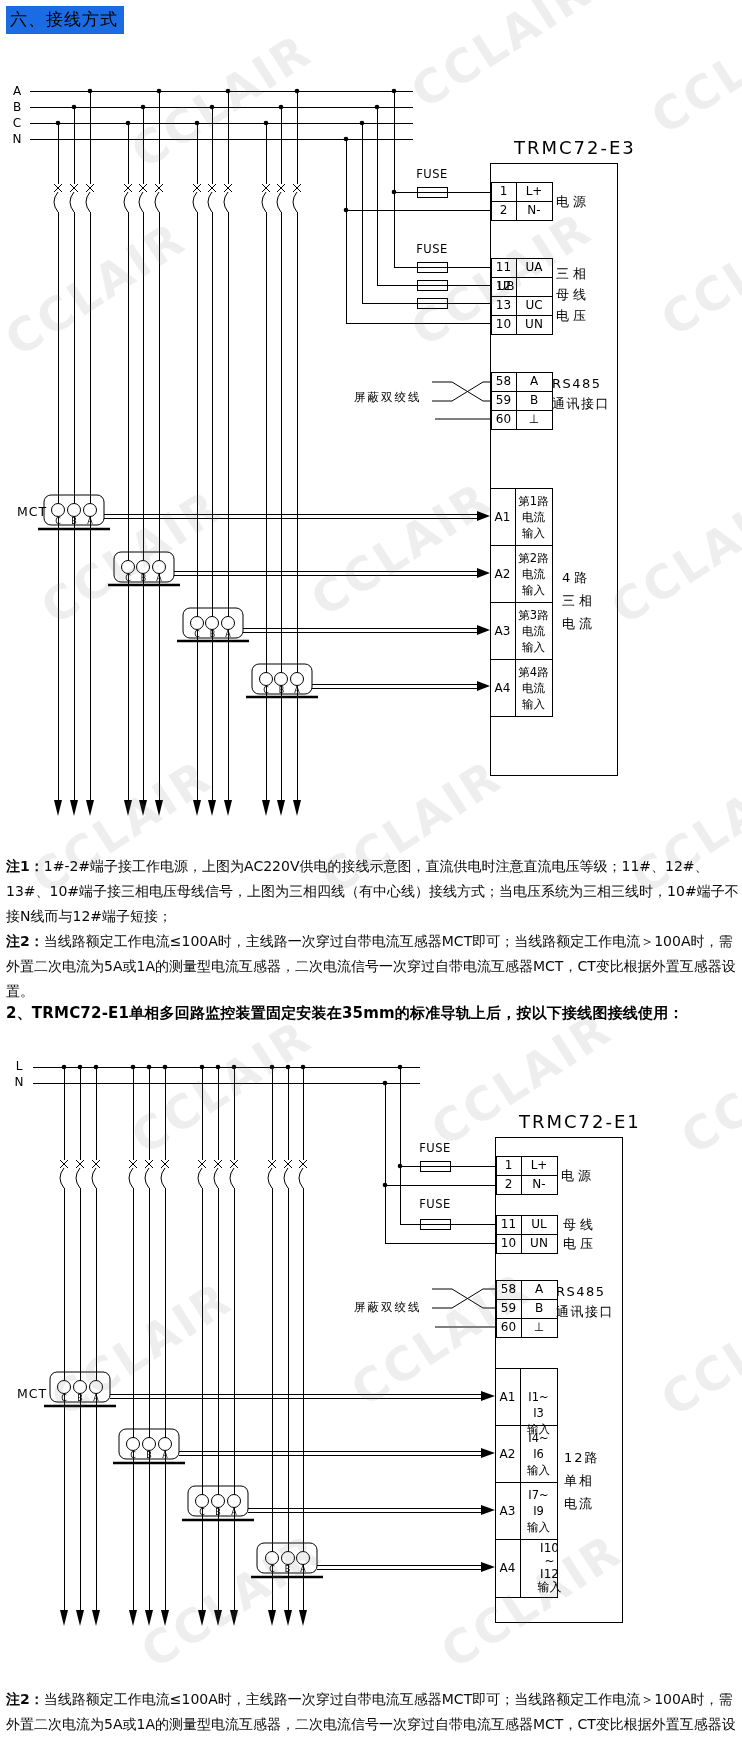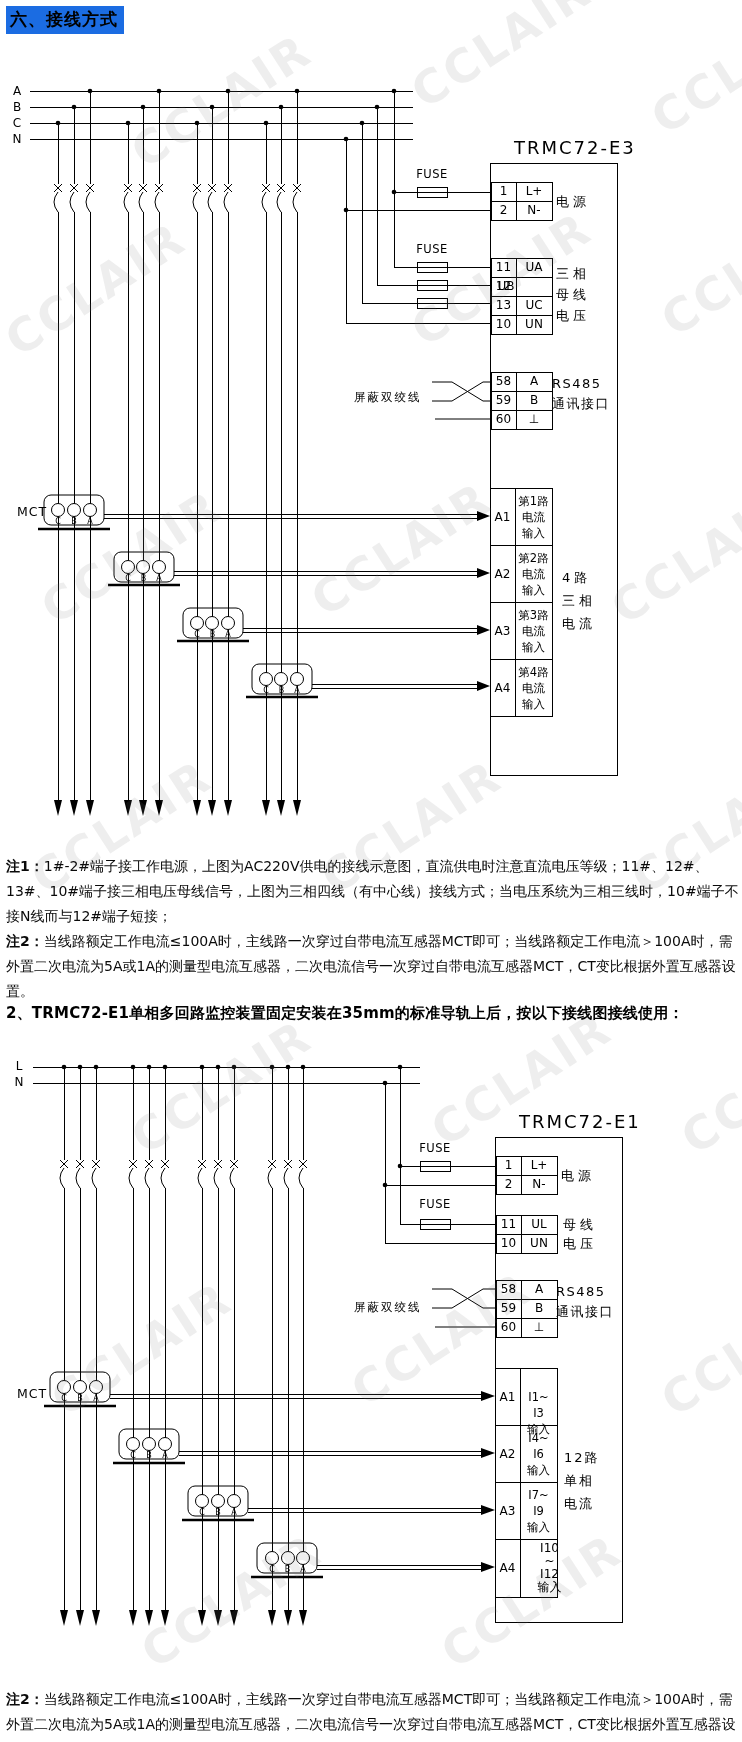--- a/index.html
+++ b/index.html
@@ -1,19 +1,19 @@
 <!DOCTYPE html>
 <html style="--highlight_blue: #1b6ce2;"><head>
 <meta charset="utf-8">
 <style>
   html,body{margin:0;padding:0;background:#fff;}
   .page{position:relative;width:742px;height:1742px;background:#fff;overflow:hidden;
         font-family:"DejaVu Sans","Liberation Sans",sans-serif;color:#000;}
   svg.art{position:absolute;left:0;top:0;}
-  .hdr{position:absolute;left:6px;top:6px;font-size:17px;font-weight:bold;
+  .hdr{position:absolute;left:6px;top:6px;font-size:17px;font-weight:normal;
        background:var(--highlight_blue,#1b6ce2);padding:2px 6px 3px 4px;letter-spacing:1px;}
   .sect{position:absolute;left:6px;width:733px;font-size:15px;font-weight:bold;letter-spacing:0.2px;}
   .note{position:absolute;left:6px;width:733px;font-size:14px;line-height:25px;color:#0a0a0a;}
   .buslabel{position:absolute;width:18px;height:15px;font-size:12px;text-align:center;line-height:15px;}
   .fuselabel{position:absolute;width:36px;font-size:11.5px;text-align:center;letter-spacing:0.5px;}
   .devtitle{position:absolute;font-size:18px;letter-spacing:2px;}
   .cnum{position:absolute;font-size:12px;text-align:center;line-height:19px;}
   .cname{position:absolute;font-size:12px;text-align:center;line-height:19px;}
   .acell{position:absolute;display:flex;align-items:center;justify-content:center;
          font-size:12px;text-align:left;}

